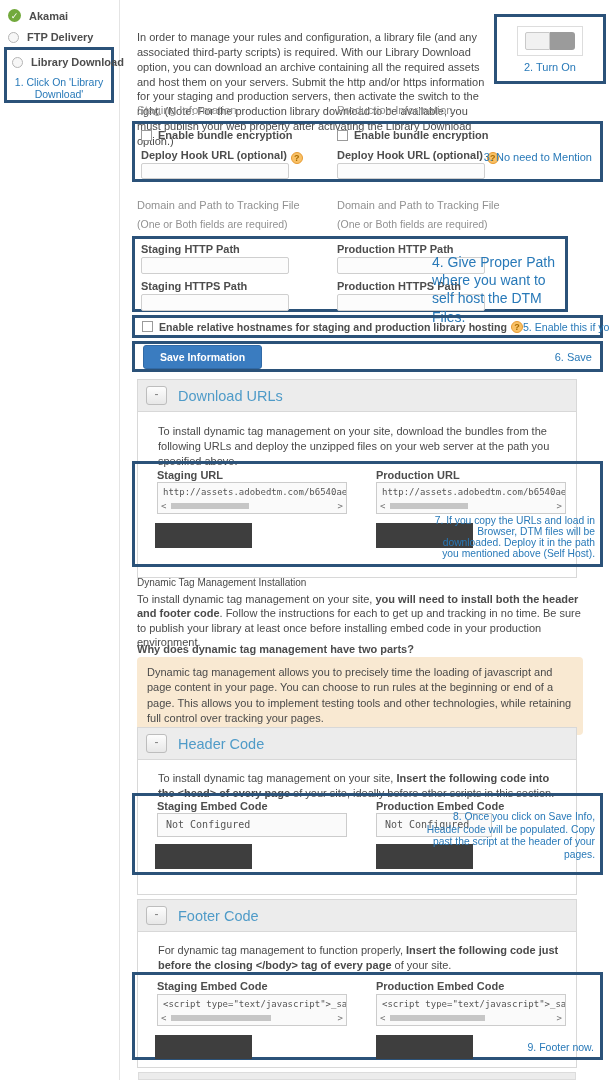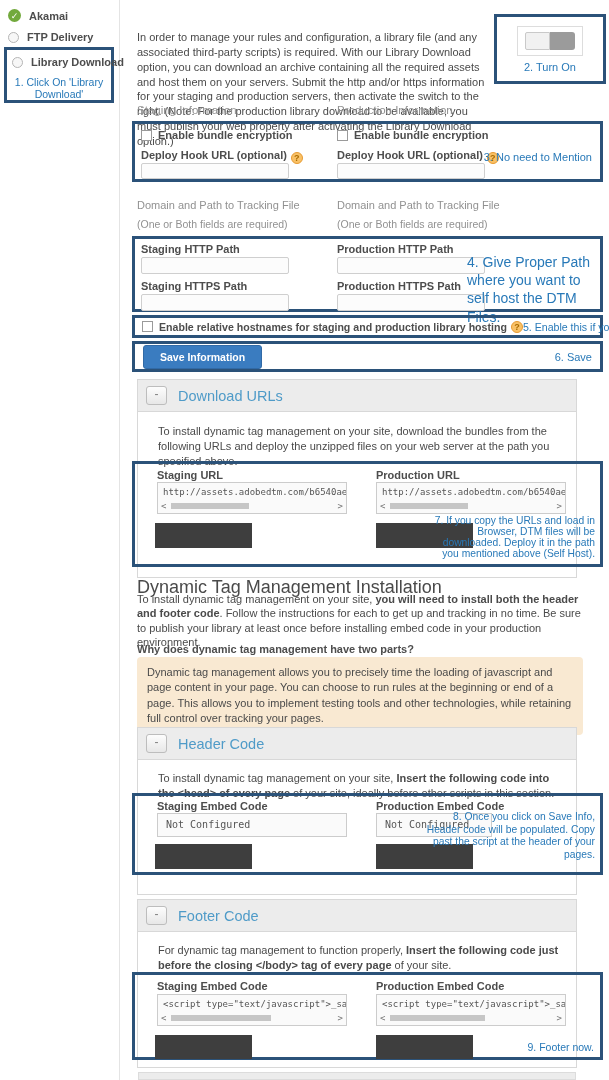--- a/index.html
+++ b/index.html
@@ -94,21 +94,21 @@
     <div class="inp" style="left:6px;top:39px;width:148px;height:16px;"></div>
     <div class="inp" style="left:202px;top:39px;width:148px;height:16px;"></div>
     <div class="ann" style="position:absolute;right:8px;top:27px;font-size:11px;">3. No need to Mention</div>
   </div>
 
   <div class="abs graytxt" style="left:137px;top:199px;font-size:11px;">Domain and Path to Tracking File</div>
   <div class="abs graytxt" style="left:337px;top:199px;font-size:11px;">Domain and Path to Tracking File</div>
   <div class="abs graytxt" style="left:137px;top:218px;font-size:10.5px;">(One or Both fields are required)</div>
   <div class="abs graytxt" style="left:337px;top:218px;font-size:10.5px;">(One or Both fields are required)</div>
 
-  <div class="bluebox" style="left:132px;top:236px;width:471px;height:76px;">
+  <div class="bluebox" style="left:132px;top:236px;width:436px;height:76px;">
     <div class="abs lbl" style="left:6px;top:4px;">Staging HTTP Path</div>
     <div class="inp" style="left:6px;top:18px;width:148px;height:17px;"></div>
     <div class="abs lbl" style="left:6px;top:41px;">Staging HTTPS Path</div>
     <div class="inp" style="left:6px;top:55px;width:148px;height:17px;"></div>
     <div class="abs lbl" style="left:202px;top:4px;">Production HTTP Path</div>
     <div class="inp" style="left:202px;top:18px;width:148px;height:17px;"></div>
     <div class="abs lbl" style="left:202px;top:41px;">Production HTTPS Path</div>
     <div class="inp" style="left:202px;top:55px;width:148px;height:17px;"></div>
     <div class="ann" style="position:absolute;right:5px;top:14px;width:128px;font-size:14px;line-height:1.3;">4. Give Proper Path where you want to self host the DTM Files.</div>
   </div>
@@ -157,21 +157,21 @@
         <span class="sarr">&gt;</span>
       </div>
     </div>
 
     <div class="blackbox" style="left:20px;top:59px;width:97px;height:25px;"></div>
     <div class="blackbox" style="left:241px;top:59px;width:97px;height:25px;"></div>
 
     <div class="ann" style="position:absolute;right:5px;top:51px;width:162px;text-align:right;font-size:10.3px;line-height:1.08;">7. If you copy the URLs and load in Browser, DTM files will be downloaded. Deploy it in the path you mentioned above (Self Host).</div>
   </div>
 
-  <div class="abs" style="left:137px;top:577px;font-size:18px;color:#4a4a4a;">Dynamic Tag Management Installation</div>
+  <div class="abs" style="left:137px;top:577px;font-size:10px;color:#4a4a4a;">Dynamic Tag Management Installation</div>
 
   <div class="abs body-txt" style="left:137px;top:592px;width:448px;line-height:1.3;">
     <span>To install dynamic tag management on your site, </span><b>you will need to install both the header and footer code</b><span>. Follow the instructions for each to get up and tracking in no time. Be sure to publish your library at least once before installing embed code in your production environment.</span>
   </div>
 
   <div class="abs lbl" style="left:137px;top:643px;font-size:11px;">Why does dynamic tag management have two parts?</div>
 
   <div class="abs body-txt" style="left:137px;top:657px;width:426px;background:#f9e9d2;border-radius:4px;padding:8px 10px;line-height:1.4;">Dynamic tag management allows you to precisely time the loading of javascript and page content in your page. You can choose to run rules at the beginning or end of a page. This allows you to implement testing tools and other technologies, while retaining full control over tracking your pages.</div>
 
   <div class="panel" style="left:137px;top:727px;width:440px;height:168px;">

